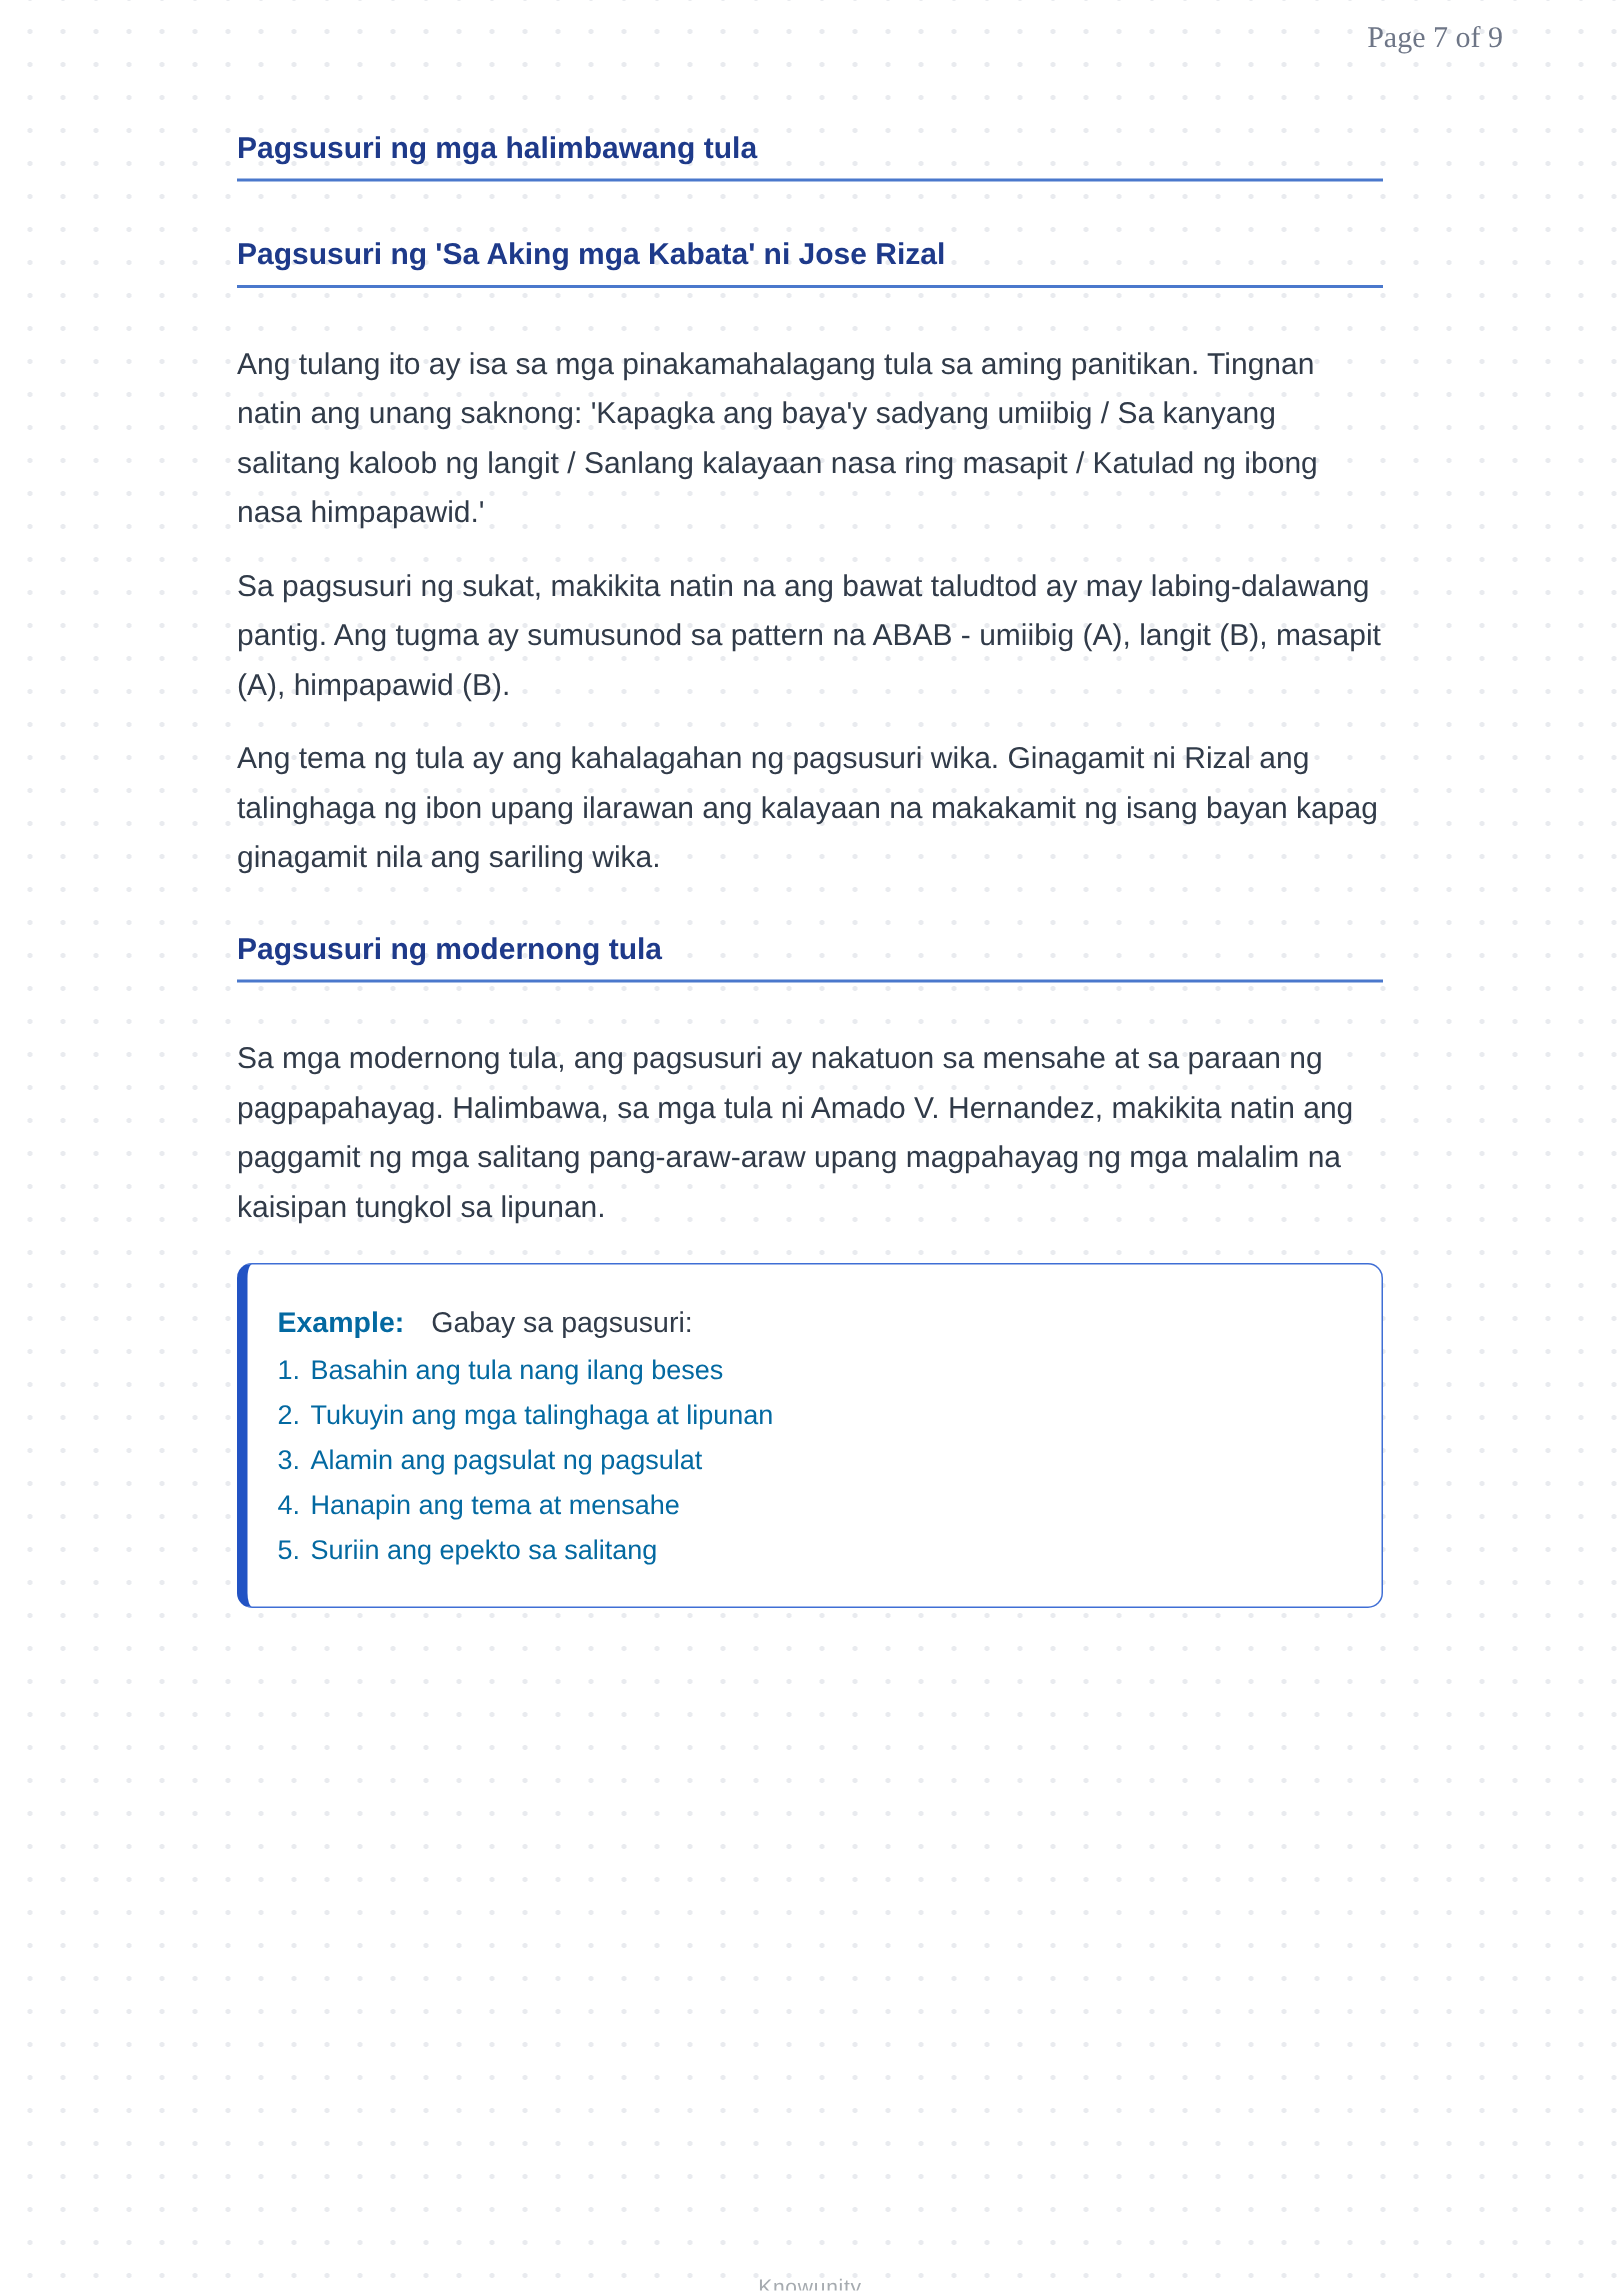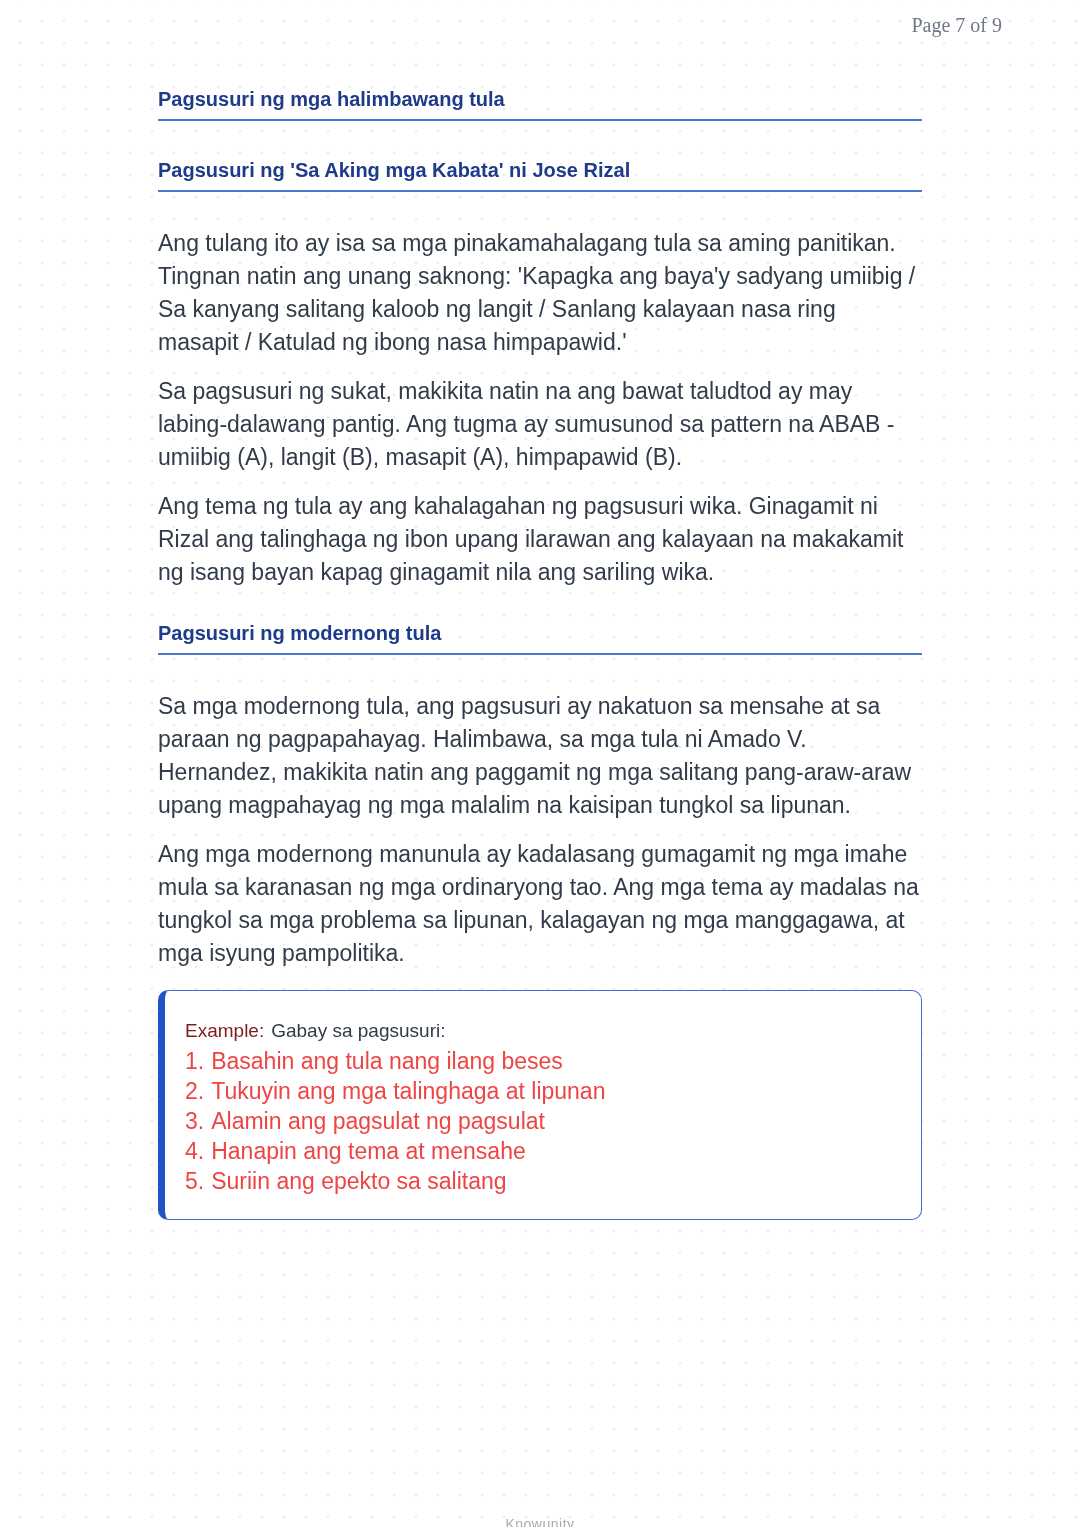--- a/index.html
+++ b/index.html
@@ -35,48 +35,48 @@
     font-size: 20px;
     line-height: 28px;
     font-weight: bold;
     color: #1e3a8a;
     padding-bottom: 6px;
     border-bottom: 2px solid #4a78cc;
   }
   .doc-heading:first-child { margin-top: 0; }
   .content p.body-par {
     margin: 16px 0;
-    font-size: 23px;
+    font-size: 20px;
     line-height: 33px;
     color: #313b49;
   }
   .example-box {
     margin-top: 20px;
     border: 1.5px solid #3f6ed5;
     border-left: 7px solid #2253c4;
     border-radius: 10px;
     background: #ffffff;
     padding: 25px 30px 23px 20px;
     box-sizing: border-box;
   }
   .example-intro {
     margin: 0;
     font-size: 19px;
     line-height: 30px;
     color: #313b49;
   }
   .example-label {
-    font-weight: normal;
-    color: #7f1d1d;
-    margin-right: 7px;
+    font-weight: bold;
+    color: #0369a1;
+    margin-right: 18px;
   }
   .example-item {
-    font-size: 23px;
+    font-size: 18px;
     line-height: 30px;
-    color: #ef4444;
+    color: #0369a1;
   }
   .example-item .num { margin-right: 7px; }
   .footer-brand {
     position: absolute;
     top: 1472px;
     left: 0;
     width: 1080px;
     text-align: center;
     font-size: 14px;
     color: #a6abb0;
@@ -98,21 +98,20 @@
   <p class="body-par">Ang tulang ito ay isa sa mga pinakamahalagang tula sa aming panitikan. Tingnan natin ang unang saknong: 'Kapagka ang baya'y sadyang umiibig / Sa kanyang salitang kaloob ng langit / Sanlang kalayaan nasa ring masapit / Katulad ng ibong nasa himpapawid.'</p>
 
   <p class="body-par">Sa pagsusuri ng sukat, makikita natin na ang bawat taludtod ay may labing-dalawang pantig. Ang tugma ay sumusunod sa pattern na ABAB - umiibig (A), langit (B), masapit (A), himpapawid (B).</p>
 
   <p class="body-par">Ang tema ng tula ay ang kahalagahan ng pagsusuri wika. Ginagamit ni Rizal ang talinghaga ng ibon upang ilarawan ang kalayaan na makakamit ng isang bayan kapag ginagamit nila ang sariling wika.</p>
 
   <h2 class="doc-heading">Pagsusuri ng modernong tula</h2>
 
   <p class="body-par">Sa mga modernong tula, ang pagsusuri ay nakatuon sa mensahe at sa paraan ng pagpapahayag. Halimbawa, sa mga tula ni Amado V. Hernandez, makikita natin ang paggamit ng mga salitang pang-araw-araw upang magpahayag ng mga malalim na kaisipan tungkol sa lipunan.</p>
 
-  <p class="body-par">Ang mga modernong manunula ay kadalasang gumagamit ng mga imahe mula sa karanasan ng mga ordinaryong tao. Ang mga tema ay madalas na tungkol sa mga problema sa lipunan, kalagayan ng mga manggagawa, at mga isyung pampolitika.</p>
 
   <div class="example-box">
     <p class="example-intro">
       <span class="example-label">Example:</span><span>Gabay sa pagsusuri:</span>
     </p>
     <div class="example-list">
       <div class="example-item">
         <span class="num">1.</span><span>Basahin ang tula nang ilang beses</span>
       </div>
       <div class="example-item">

